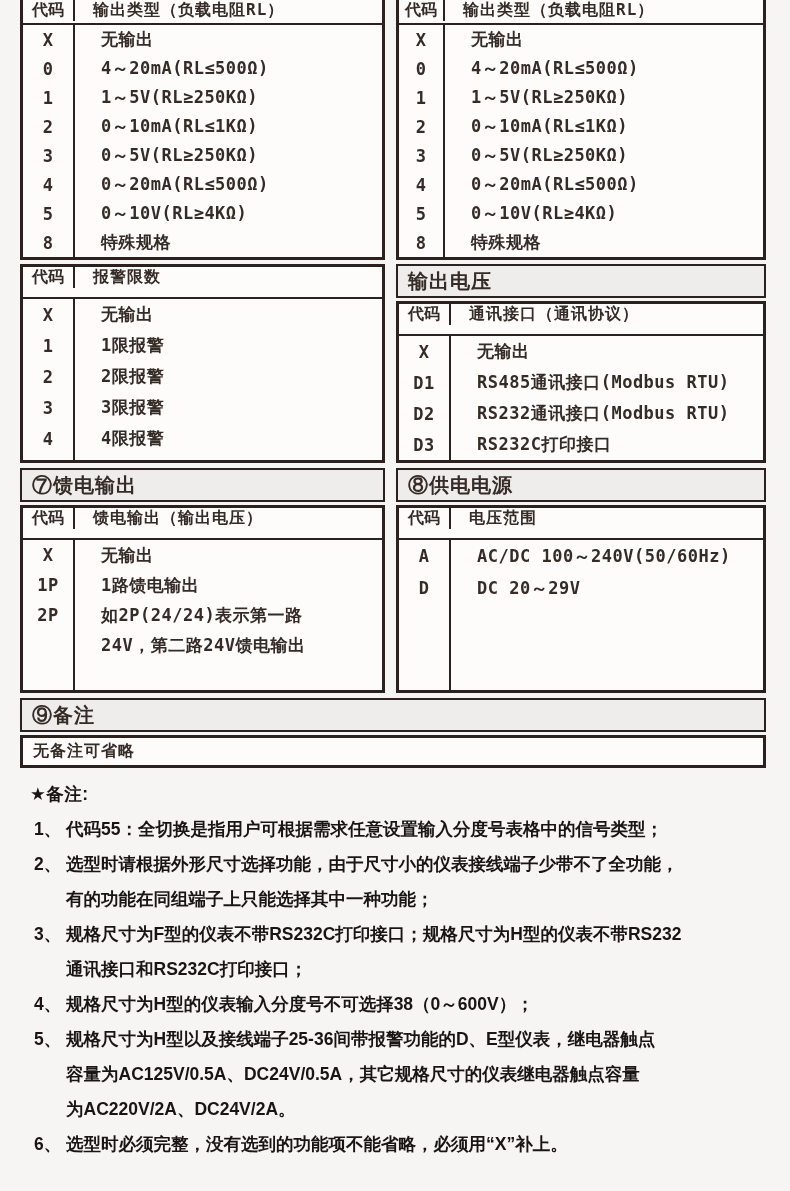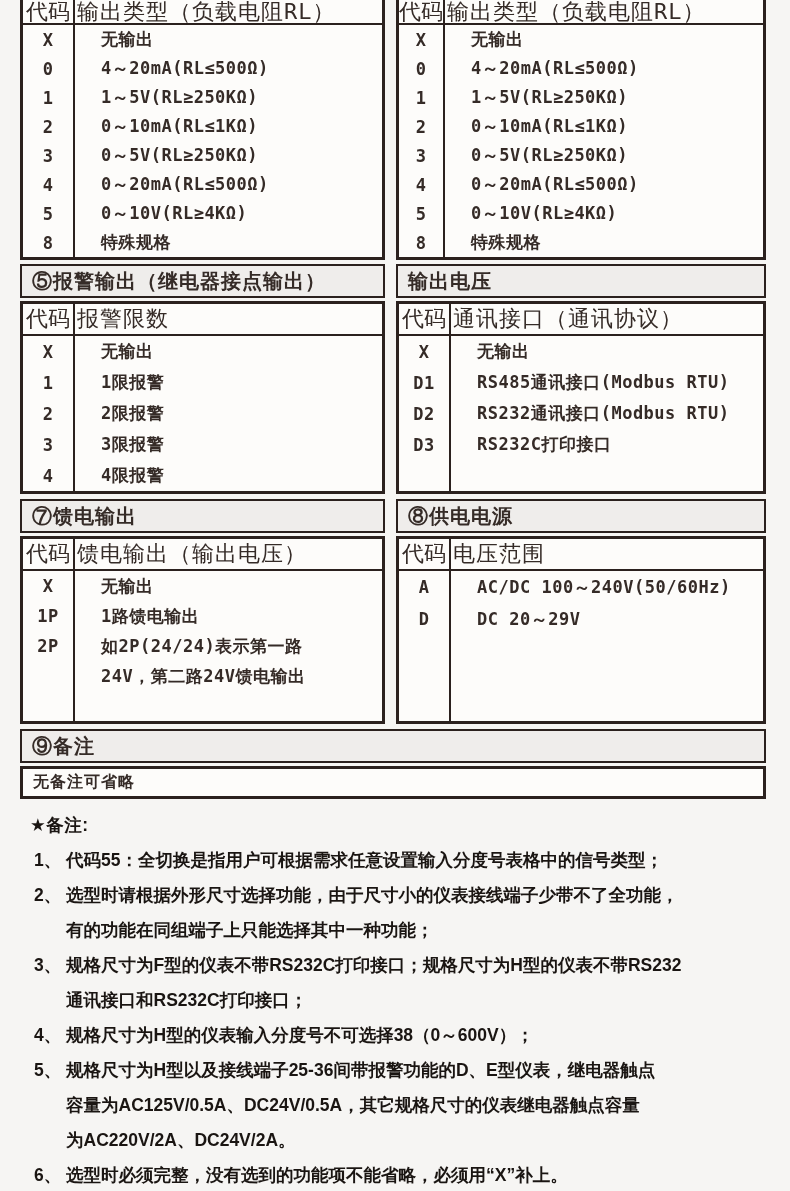--- a/index.html
+++ b/index.html
@@ -40,30 +40,30 @@
   .tbl{
     background:var(--cell-bg);
     border:3px solid var(--bd);
     display:flex;flex-direction:column;
     flex:1;
   }
   .tbl.no-top{border-top:none;}
   .thead{
     display:flex;
     border-bottom:2px solid var(--bd);
-    font-weight:normal;font-size:22px;
-    align-items:center;
+    font-weight:bold;font-size:16px;
+    align-items:flex-start;
   }
   .thead .ch{
     display:flex;align-items:center;justify-content:center;
     border-right:2px solid var(--bd);
   }
   .thead .dh{
     flex:1;display:flex;align-items:center;
-    padding-left:2px;letter-spacing:1px;
+    padding-left:18px;letter-spacing:1px;
   }
   .h25{height:25px;} .h32{height:32px;}
   .tbody{display:flex;flex:1;font-weight:bold;font-size:17px;}
   .ccol{
     display:flex;flex-direction:column;
     border-right:2px solid var(--bd);
     align-items:center;
   }
   .dcol{flex:1;display:flex;flex-direction:column;padding-left:26px;}
   .w52{width:52px;} .w46{width:46px;}
@@ -149,21 +149,20 @@
           <div class="ln">0～20mA(RL≤500Ω)</div>
           <div class="ln">0～10V(RL≥4KΩ)</div>
           <div class="ln">特殊规格</div>
         </div>
       </div>
     </div>
   </div>
 
   <div class="pair" style="margin-bottom:5px">
     <div class="sec">
-      <div class="band">⑤报警输出（继电器接点输出）</div>
       <div class="tbl">
         <div class="thead h32">
           <div class="ch w52">代码</div>
           <div class="dh">报警限数</div>
         </div>
         <div class="tbody" style="--rh:31px;height:158px">
           <div class="ccol w52">
             <div class="ln">X</div>
             <div class="ln">1</div>
             <div class="ln">2</div>

